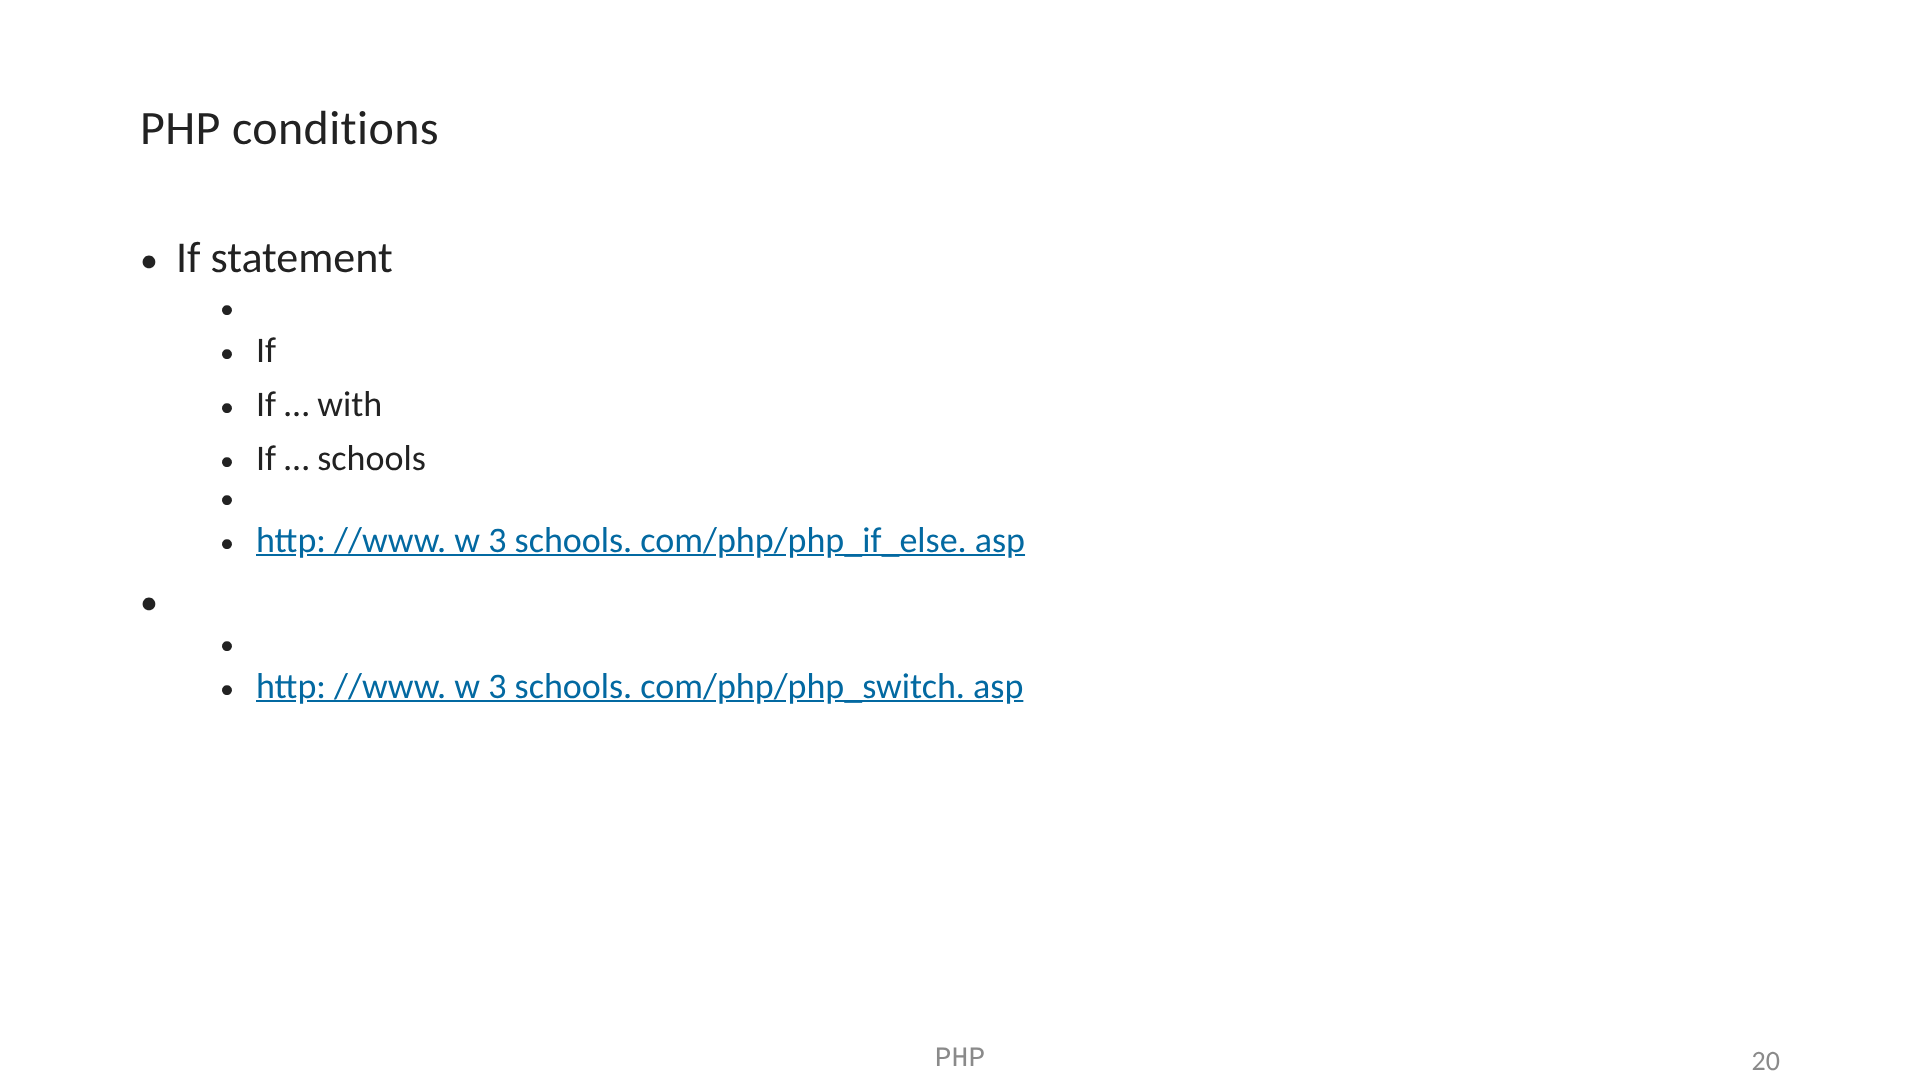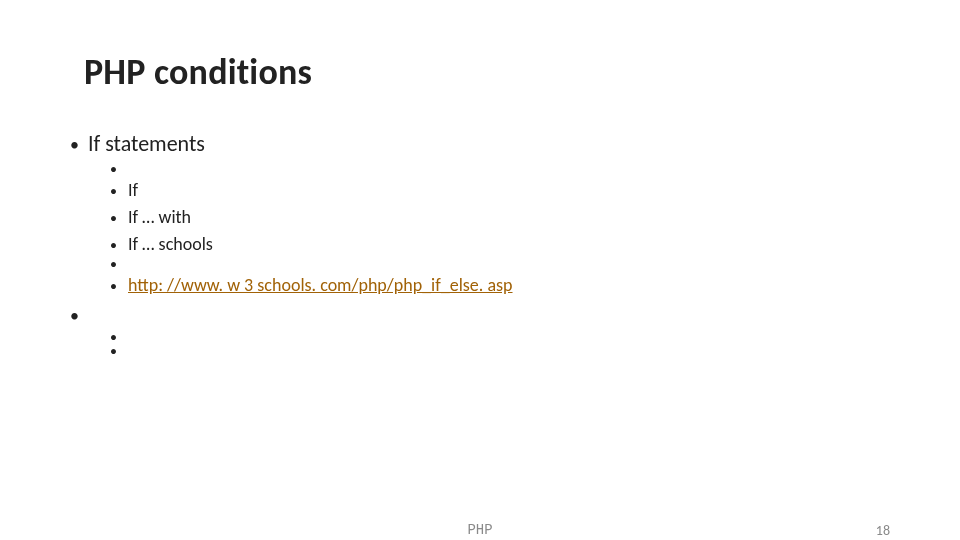--- a/index.html
+++ b/index.html
@@ -6,26 +6,25 @@
     body {
       width: 960px;
       height: 540px;
       font-family: "Segoe UI", "Calibri", Arial, sans-serif;
       background: #fff;
       color: #1a1a1a;
       position: relative;
       padding: 50px 70px 0 70px;
     }
     h1 {
-      font-size: 36px;
-      font-weight: 700;
+      font-size: 24px;
+      font-weight: 400;
       color: #222;
       margin-bottom: 36px;
       letter-spacing: 0.2px;
-      margin-left: 14px;
     }
     .l1 { list-style: none; }
     .l1 > li { margin-bottom: 8px; }
     .l1 > li > .row {
       display: flex;
       align-items: baseline;
       font-size: 22px;
       font-weight: 400;
       color: #222;
     }
@@ -49,21 +48,21 @@
       color: #222;
       line-height: 1.5;
     }
     .l2 .bullet {
       display: inline-block;
       width: 18px;
       text-align: left;
       font-size: 14px;
     }
     .link {
-      color: #a16207;
+      color: #0369a1;
       text-decoration: underline;
       cursor: pointer;
     }
     .footer {
       position: absolute;
       bottom: 18px;
       left: 0;
       width: 960px;
       font-size: 14px;
       color: #8a8a8a;
@@ -82,21 +81,21 @@
 </head>
 <body>
 
 <h1>PHP conditions</h1>
 
 <ul class="l1">
 
   <li>
     <div class="row">
       <span class="bullet">•</span>
-      <span>If statements</span>
+      <span>If statement</span>
     </div>
     <ul class="l2">
       <li>
         <span class="bullet">•</span>
       </li>
       <li>
         <span class="bullet">•</span>
         <span>If</span>
       </li>
       <li>
@@ -120,22 +119,23 @@
   <li>
     <div class="row">
       <span class="bullet">•</span>
     </div>
     <ul class="l2">
       <li>
         <span class="bullet">•</span>
       </li>
       <li>
         <span class="bullet">•</span>
+        <span class="link">http: //www. w 3 schools. com/php/php_switch. asp</span>
       </li>
     </ul>
   </li>
 
 </ul>
 
 <div class="footer">
   <span class="footer-center">PHP</span>
-  <span class="footer-right">18</span>
+  <span class="footer-right">20</span>
 </div>
 
 </body></html>

